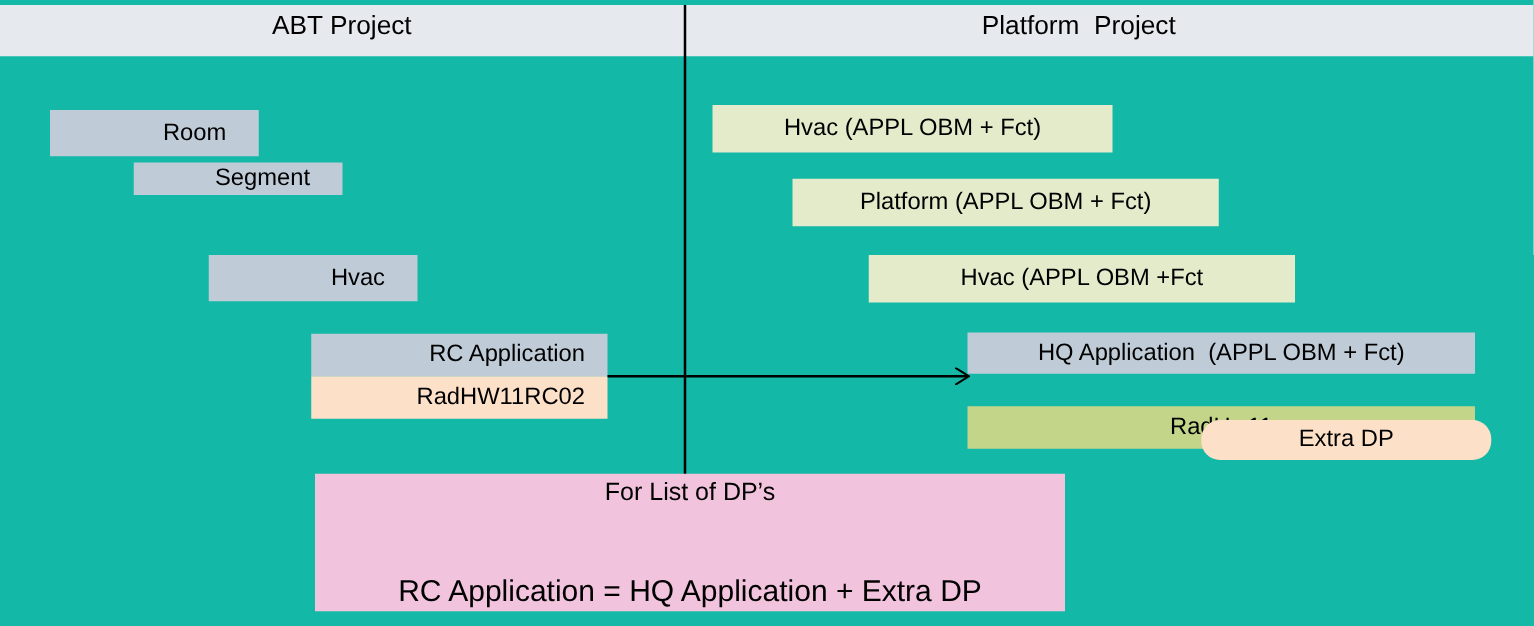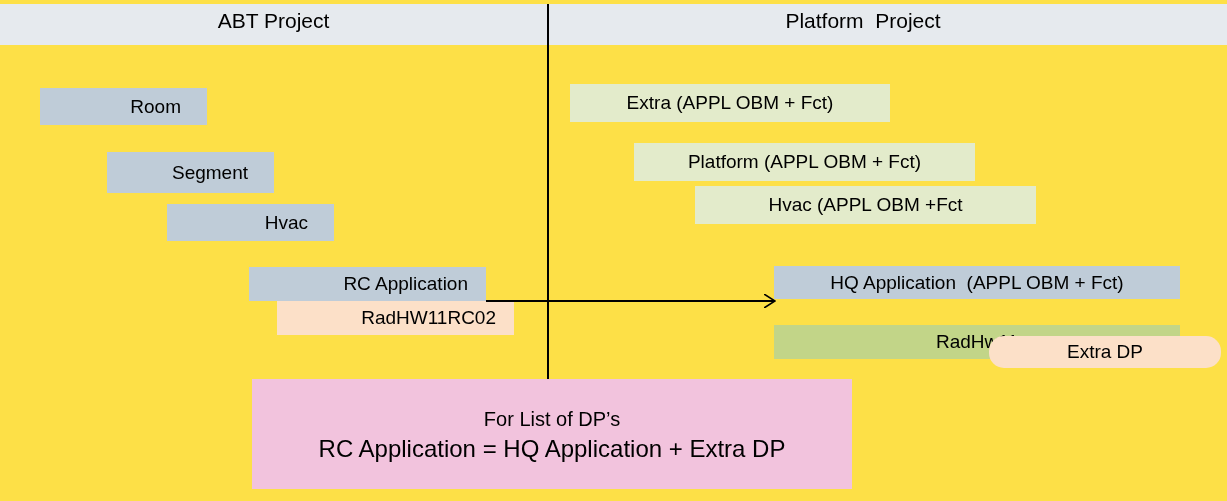--- a/index.html
+++ b/index.html
@@ -9,21 +9,21 @@
     background: #ffffff;
   }
   body {
     font-family: "Liberation Sans", sans-serif;
     color: #000000;
   }
   #canvas {
     position: relative;
     width: 1227px;
     height: 501px;
-    background: #fde047;
+    background: #14b8a6;
     overflow: hidden;
   }
 
   
   .header-band {
     position: absolute;
     left: 0;
     top: 4px;
     width: 1227px;
     height: 41px;
@@ -59,50 +59,50 @@
     justify-content: center;
     font-size: 19px;
     line-height: 22px;
     white-space: pre;
     color: #000000;
     box-sizing: border-box;
   }
   .box-blue   { background: #bfccd8; text-align: center; }
   .box-green  { background: #e3ebcb; }
   .box-green2 { background: #c2d588; margin-top: 26px; }
-  .box-orange { background: #fce0c8; margin-left: 28px; }
+  .box-orange { background: #fce0c8; }
   .box-pink   { background: #f2c3dd; }
 
   
   .txt-right { justify-content: flex-end; padding-right: 26px; }
   .txt-right-sm { justify-content: flex-end; padding-right: 18px; }
 
   
   #box-room      { left: 40px;  top: 88px;  width: 167px; height: 37px; }
-  #box-segment   { left: 107px; top: 152px; width: 167px; height: 41px; }
+  #box-segment   { left: 107px; top: 130px; width: 167px; height: 26px; }
   #box-hvac      { left: 167px; top: 204px; width: 167px; height: 37px; }
   #box-rc-app    { left: 249px; top: 267px; width: 237px; height: 34px; }
   #box-radhw11rc02 { left: 249px; top: 301px; width: 237px; height: 34px; }
 
   
   #box-room-appl    { left: 570px; top: 84px;  width: 320px; height: 38px; }
   #box-segment-appl { left: 634px; top: 143px; width: 341px; height: 38px; }
-  #box-hvac-appl    { left: 695px; top: 186px; width: 341px; height: 38px; }
+  #box-hvac-appl    { left: 695px; top: 204px; width: 341px; height: 38px; }
   #box-hq-app       { left: 774px; top: 266px; width: 406px; height: 33px; }
   #box-radhw11      { left: 774px; top: 299px; width: 406px; height: 34px; }
   #box-extra-dp     { left: 961px; top: 336px; width: 232px; height: 32px; border-radius: 15px; }
 
   
   #box-summary {
     left: 252px;
     top: 379px;
     width: 600px;
     height: 110px;
     flex-direction: column;
-    justify-content: center;
+    justify-content: space-between;
     line-height: 30px;
   }
   #box-summary .line { white-space: pre; text-align: center; }
   #box-summary .line-1 { font-size: 20px; }
   #box-summary .line-2 { font-size: 24px; }
 
   
   .arrow-shaft {
     position: absolute;
     left: 486px;
@@ -133,21 +133,21 @@
   <div class="box box-blue txt-right" id="box-room">Room</div>
 
   <div class="box box-blue txt-right" id="box-segment">Segment</div>
 
   <div class="box box-blue txt-right-sm" id="box-rc-app">RC Application</div>
 
   <div class="box box-blue txt-right" id="box-hvac">Hvac</div>
 
   <div class="box box-orange txt-right-sm" id="box-radhw11rc02">RadHW11RC02</div>
 
-  <div class="box box-green" id="box-room-appl">Extra (APPL OBM + Fct)</div>
+  <div class="box box-green" id="box-room-appl">Hvac (APPL OBM + Fct)</div>
 
   <div class="box box-green" id="box-segment-appl">Platform (APPL OBM + Fct)</div>
 
   <div class="box box-green" id="box-hvac-appl">Hvac (APPL OBM +Fct</div>
 
   <div class="box box-blue" id="box-hq-app">HQ Application  (APPL OBM + Fct)</div>
 
   <div class="box box-green2" id="box-radhw11">RadHw11</div>
 
   <div class="box box-orange" id="box-extra-dp">Extra DP</div>

